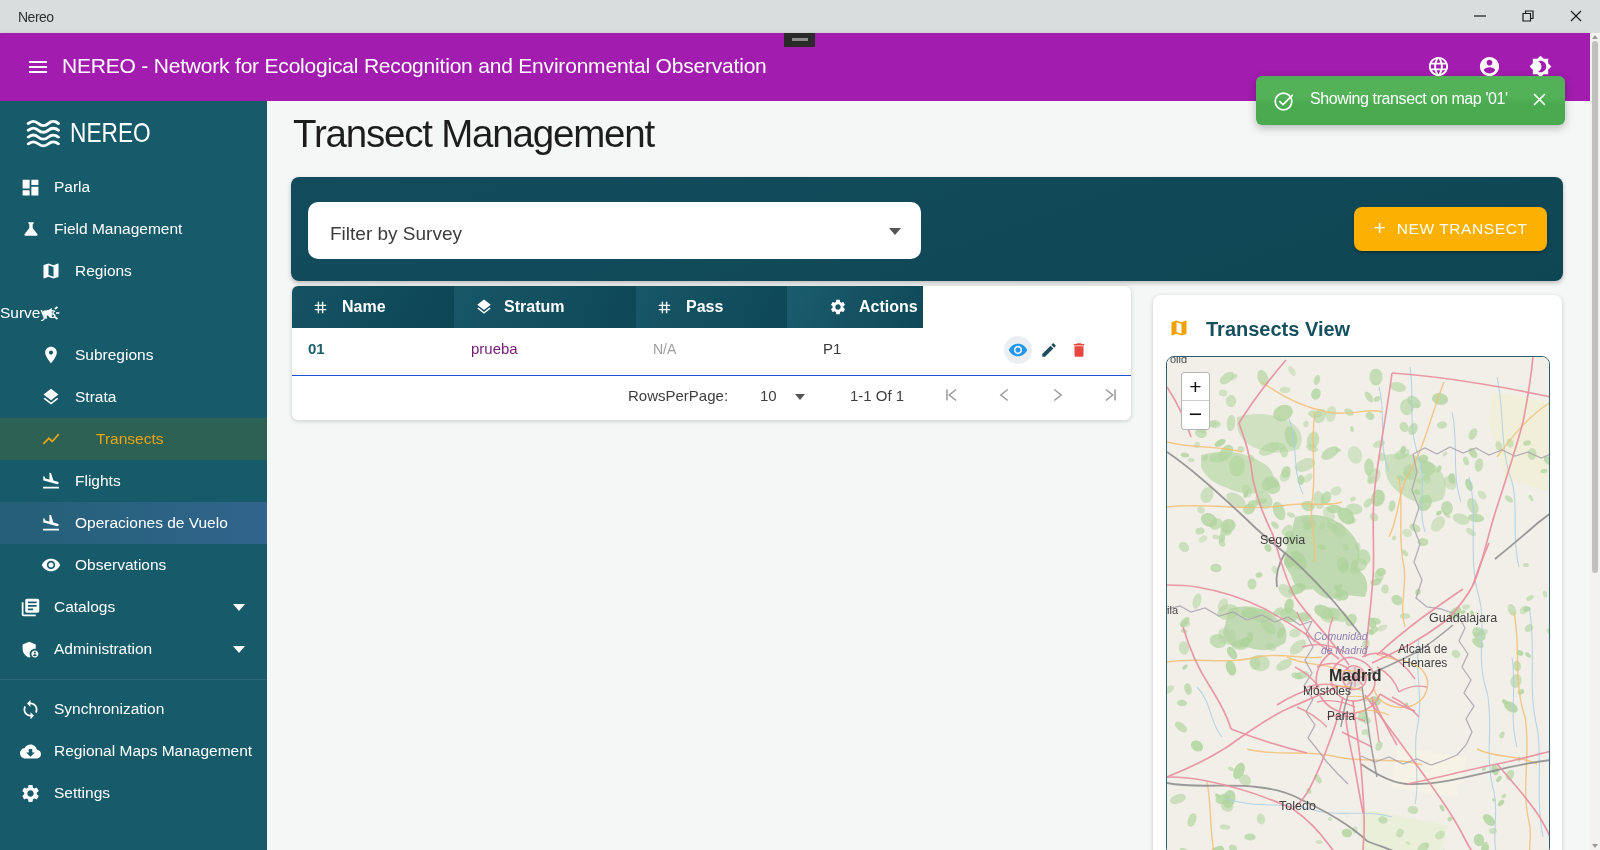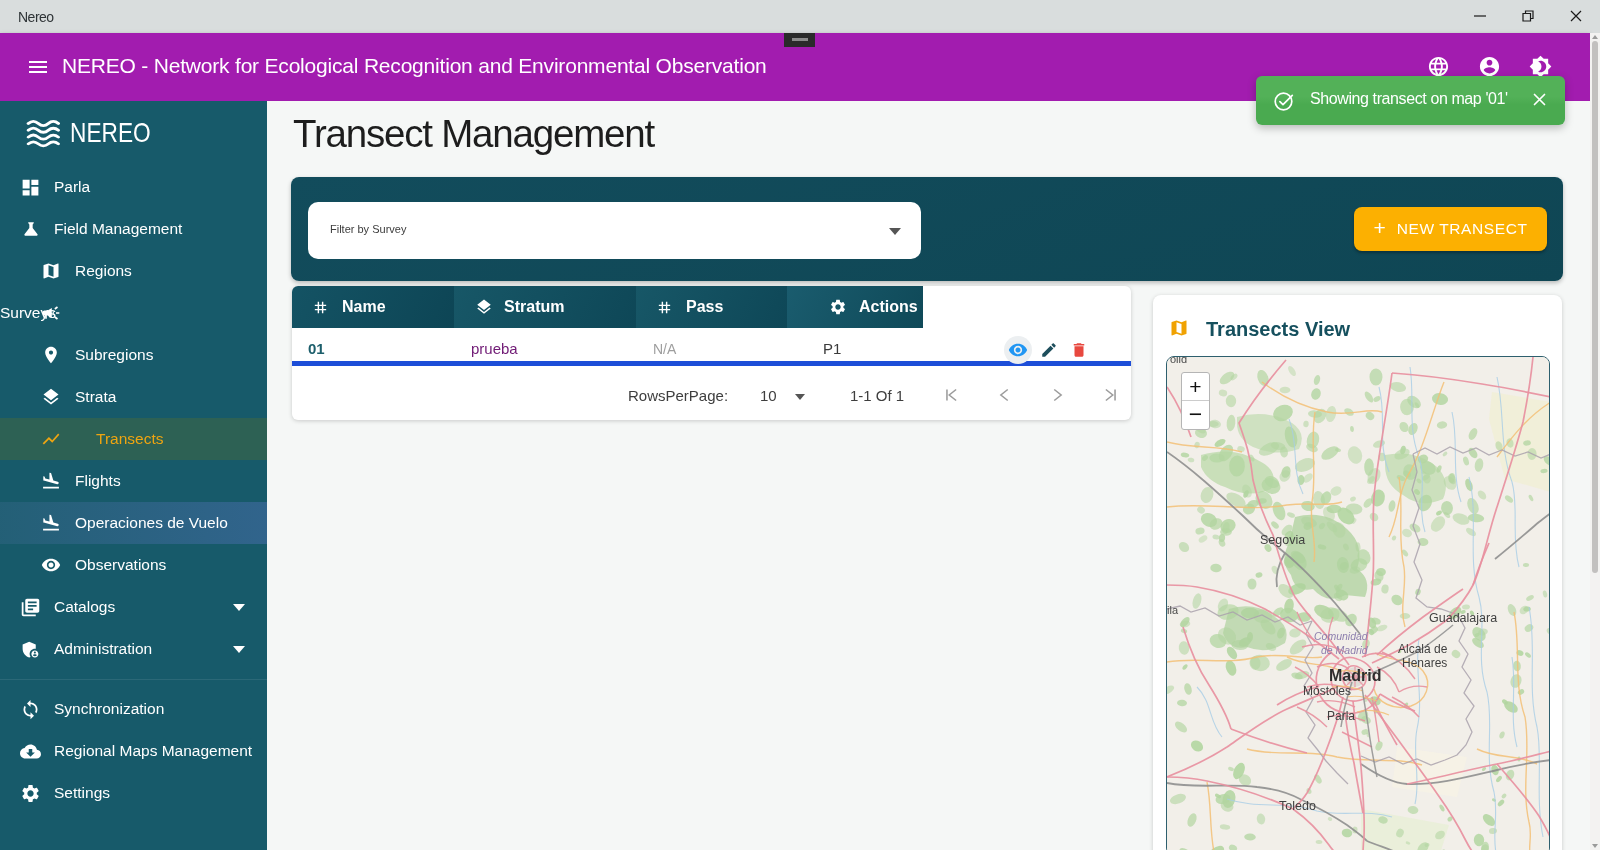--- a/index.html
+++ b/index.html
@@ -9,27 +9,27 @@
 .titlebar .tname { position:absolute; left:18px; top:9px; font-size:14px; letter-spacing:-0.5px; color:#2f3437; }
 .appbar { position:absolute; left:0; top:33px; width:1590px; height:68px; background:#a21caf; box-shadow:0 2px 5px rgba(0,0,0,0.3); }
 .appbar .title { position:absolute; left:62px; top:21px; font-size:21px; color:#fff; font-weight:400; letter-spacing:-0.2px; }
 .blackrect { position:absolute; left:784px; top:33px; width:31px; height:14px; background:#2a2a2a; }
 .blackrect i { position:absolute; left:8px; top:5px; width:16px; height:3px; background:#8a8a8a; display:block; }
 .sidebar { position:absolute; left:0; top:101px; width:267px; height:749px; background:#175a6a; }
 .main { position:absolute; left:267px; top:101px; width:1323px; height:749px; background:#f5f7f6; }
 .h1 { position:absolute; left:293px; top:111px; font-size:38.5px; letter-spacing:-1.2px; line-height:1.2; color:#1d1d1d; font-weight:400; }
 .filtercard { position:absolute; left:291px; top:177px; width:1272px; height:104px; background:linear-gradient(160deg,#124c5c 0%,#0f4654 100%); border-radius:8px; box-shadow:0 2px 4px rgba(0,0,0,0.25); }
 .selectbox { position:absolute; left:17px; top:25px; width:613px; height:57px; background:#fff; border-radius:10px; }
-.selectbox .lbl { position:absolute; left:22px; top:21px; font-size:11px; color:#3c3c3c; }
+.selectbox .lbl { position:absolute; left:22px; top:21px; font-size:19px; color:#3c3c3c; }
 .selectbox .arr { position:absolute; right:20px; top:26px; width:0; height:0; border-left:6px solid transparent; border-right:6px solid transparent; border-top:7px solid #555; }
 .btn { position:absolute; left:1063px; top:30px; width:193px; height:44px; background:#fcb001; border-radius:8px; color:#fff; display:flex; align-items:center; justify-content:center; box-shadow:0 2px 3px rgba(0,0,0,0.3); }
 .tablecard { position:absolute; left:292px; top:286px; width:839px; height:134px; background:#fff; border-radius:6px; box-shadow:0 1px 4px rgba(0,0,0,0.18); }
 .thead { position:absolute; left:0; top:0; width:839px; height:42px; display:flex; border-radius:6px 6px 0 0; overflow:hidden; }
 .th { height:42px; color:#fff; font-weight:bold; font-size:16px; display:flex; align-items:center; }
-.trow { position:absolute; left:0; top:42px; width:839px; height:38px; border-bottom:5px solid #1d4ed8; font-size:15px;text-align:right; }
+.trow { position:absolute; left:0; top:42px; width:839px; height:48px; border-bottom:1px solid #1d4ed8; font-size:15px;text-align:right; }
 .tfoot { position:absolute; left:0; top:83px; width:839px; height:51px; font-size:15px; color:#3e3e3e; }
 .mapcard { position:absolute; left:1153px; top:295px; width:409px; height:560px; background:#fff; border-radius:8px 8px 0 0; box-shadow:0 1px 4px rgba(0,0,0,0.18); }
 .maparea { position:absolute; left:13px; top:61px; width:384px; height:500px; border:1.5px solid #2d5f6e; border-radius:8px; overflow:hidden; background:#f1efe9; }
 .zoomctl { position:absolute; left:14px; top:15px; width:29px; height:58px; background:#fff; border:1px solid #b5b5b5; border-radius:3px; z-index:5; }
 .toast { position:absolute; left:1256px; top:76px; width:309px; height:49px; background:linear-gradient(180deg,#53b158 0%,#53b158 42%,#4aaa50 58%,#4aaa50 100%); border-radius:6px; box-shadow:0 3px 8px rgba(0,0,0,0.25); z-index:50; color:#fff; }
 .scroll { position:absolute; left:1590px; top:33px; width:10px; height:817px; background:#f3f2f1; }
 .scroll .thumb { position:absolute; left:2px; top:8px; width:6px; height:532px; background:#c2c0bf; border-radius:3px; }
 .navitem { position:relative; height:42px; display:flex; align-items:center; color:#fff; font-size:15.5px; }
 .navitem svg { position:absolute; }
 </style>

